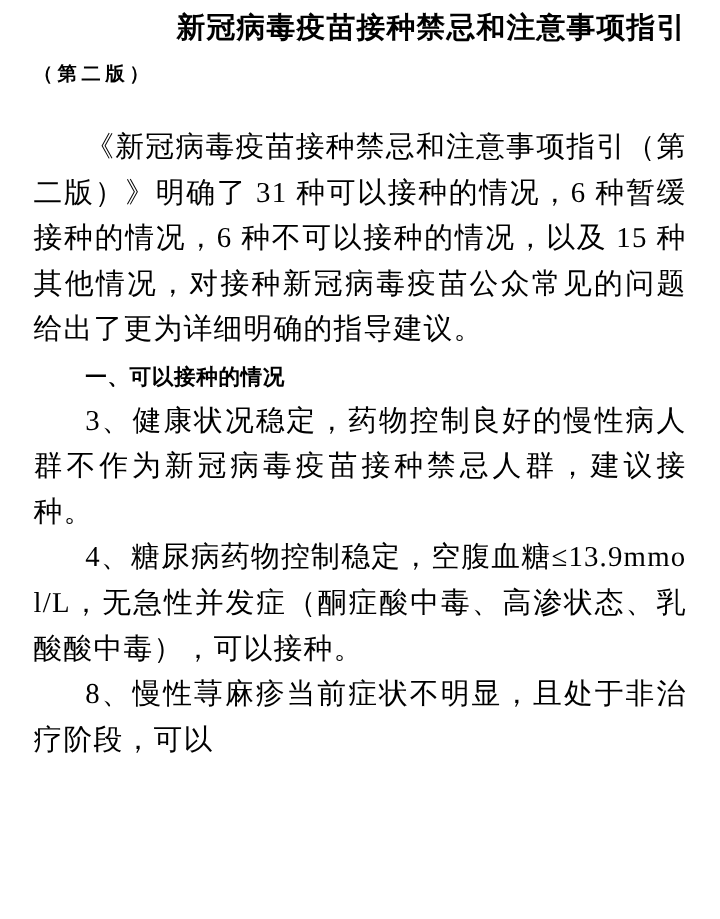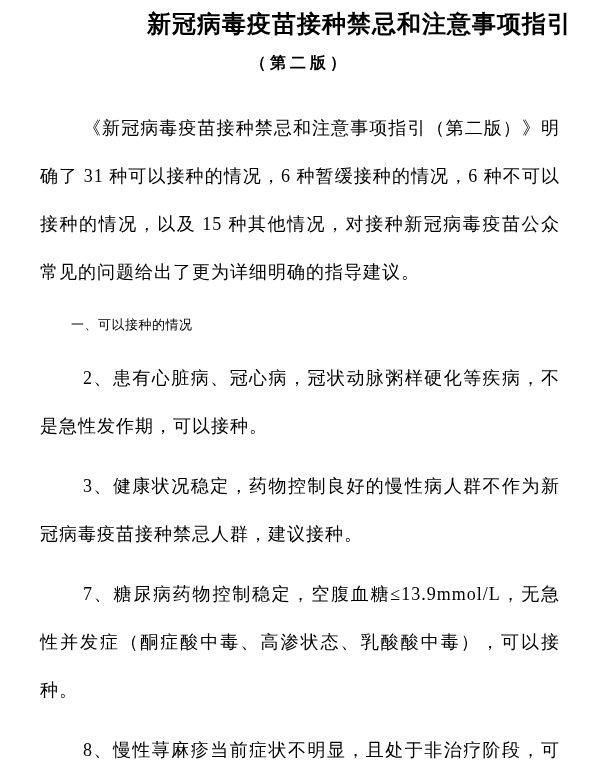--- a/index.html
+++ b/index.html
@@ -30,40 +30,40 @@
     text-align: right;
     letter-spacing: 1px;
     white-space: nowrap;
   }
   .doc-subtitle {
     margin: 8px 0 0 0;
     font-family: "Liberation Serif", "DejaVu Serif", serif;
     font-size: 16px;
     font-weight: bold;
     line-height: 26px;
-    text-align: center;
+    text-align: left;
     letter-spacing: 4px;
   }
   .doc-body {
     margin-top: 28px;
   }
   .doc-body p {
-    margin: 12px;
-    font-size: 18px;
-    line-height: 48px;
+    margin: 0;
+    font-size: 24px;
+    line-height: 38px;
     letter-spacing: 1px;
     text-align: justify;
     text-indent: 43px;
     word-break: break-all;
   }
   .section-heading {
     margin: 4px 0 0 0;
     font-family: "Liberation Sans", "DejaVu Sans", sans-serif;
-    font-size: 13px;
-    font-weight: normal;
+    font-size: 18px;
+    font-weight: bold;
     line-height: 33.5px;
     letter-spacing: 0.5px;
     text-indent: 43px;
   }
 </style>
 </head>
 <body>
 
 <div class="page">
 
@@ -71,26 +71,25 @@
 
   <div class="doc-subtitle">（第二版）</div>
 
   <div class="doc-body">
 
     <p class="intro">《新冠病毒疫苗接种禁忌和注意事项指引（第二版）》明确了 31 种可以接种的情况，6 种暂缓接种的情况，6 种不可以接种的情况，以及 15 种其他情况，对接种新冠病毒疫苗公众常见的问题给出了更为详细明确的指导建议。</p>
 
     <h2 class="section-heading">一、可以接种的情况</h2>
 
 
-    <p class="item">2、患有心脏病、冠心病，冠状动脉粥样硬化等疾病，不是急性发作期，可以接种。</p>
 
     <p class="item">3、健康状况稳定，药物控制良好的慢性病人群不作为新冠病毒疫苗接种禁忌人群，建议接种。</p>
 
 
-    <p class="item">7、糖尿病药物控制稳定，空腹血糖≤13.9mmol/L，无急性并发症（酮症酸中毒、高渗状态、乳酸酸中毒），可以接种。</p>
+    <p class="item">4、糖尿病药物控制稳定，空腹血糖≤13.9mmol/L，无急性并发症（酮症酸中毒、高渗状态、乳酸酸中毒），可以接种。</p>
 
 
 
     <p class="item">8、慢性荨麻疹当前症状不明显，且处于非治疗阶段，可以</p>
 
   </div>
 
 </div>
 
 </body></html>

